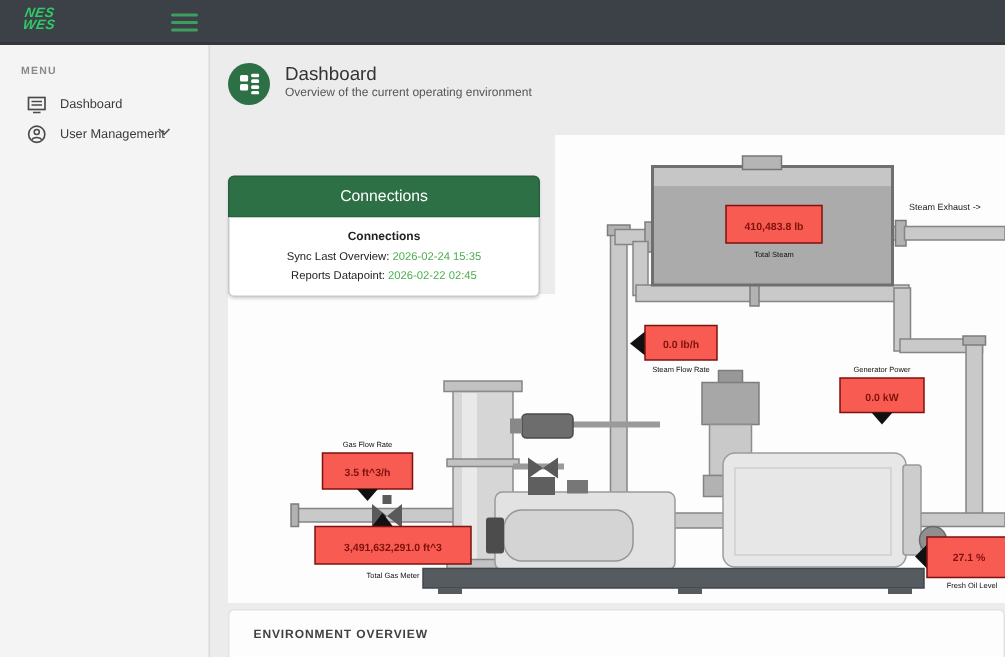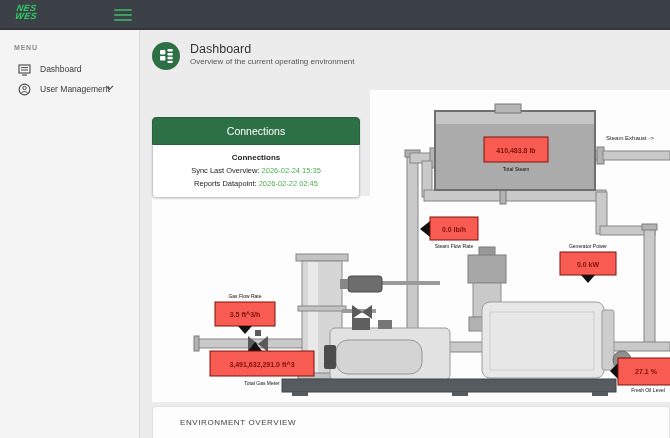--- a/index.html
+++ b/index.html
@@ -34,21 +34,21 @@
   .head-sub { font-size:8px; color:#555; margin-top:0; }
 
   
   .diagram-panel { position:absolute; left:152px; top:90px; width:518px; height:312px;
                    background:#fdfdfd; z-index:1; }
   .gray-patch { position:absolute; left:152px; top:90px; width:218px; height:106px;
                 background:#ececec; z-index:2; }
   .env-panel { position:absolute; left:152px; top:406px; width:518px; height:32px;
                background:#fdfdfd; border:1px solid #e2e2e2; border-bottom:none;
                border-radius:4px 4px 0 0; padding:11px 0 0 16px; z-index:5; }
-  .env-title { font-size:8px; font-weight:normal; letter-spacing:.6px; color:#404040;margin-left:11px; }
+  .env-title { font-size:8px; font-weight:bold; letter-spacing:.6px; color:#404040; }
 
   
   .card { position:absolute; left:152px; top:97px; width:208px; z-index:10;
           border-radius:4px; box-shadow:0 1px 2px rgba(0,0,0,.15);margin-top:20px; }
   .card-head { height:28px; background:#2e7046; border-radius:4px 4px 0 0;
                color:#fff; font-size:10.5px; display:flex; align-items:center;
                justify-content:center; border:1px solid #27613c; }
   .card-body { background:#fff; border:1px solid #c9c9c9; border-top:none;
                border-radius:0 0 4px 4px; text-align:center; padding:6px 4px 7px;
                font-size:7.5px; color:#222; line-height:13px; }

